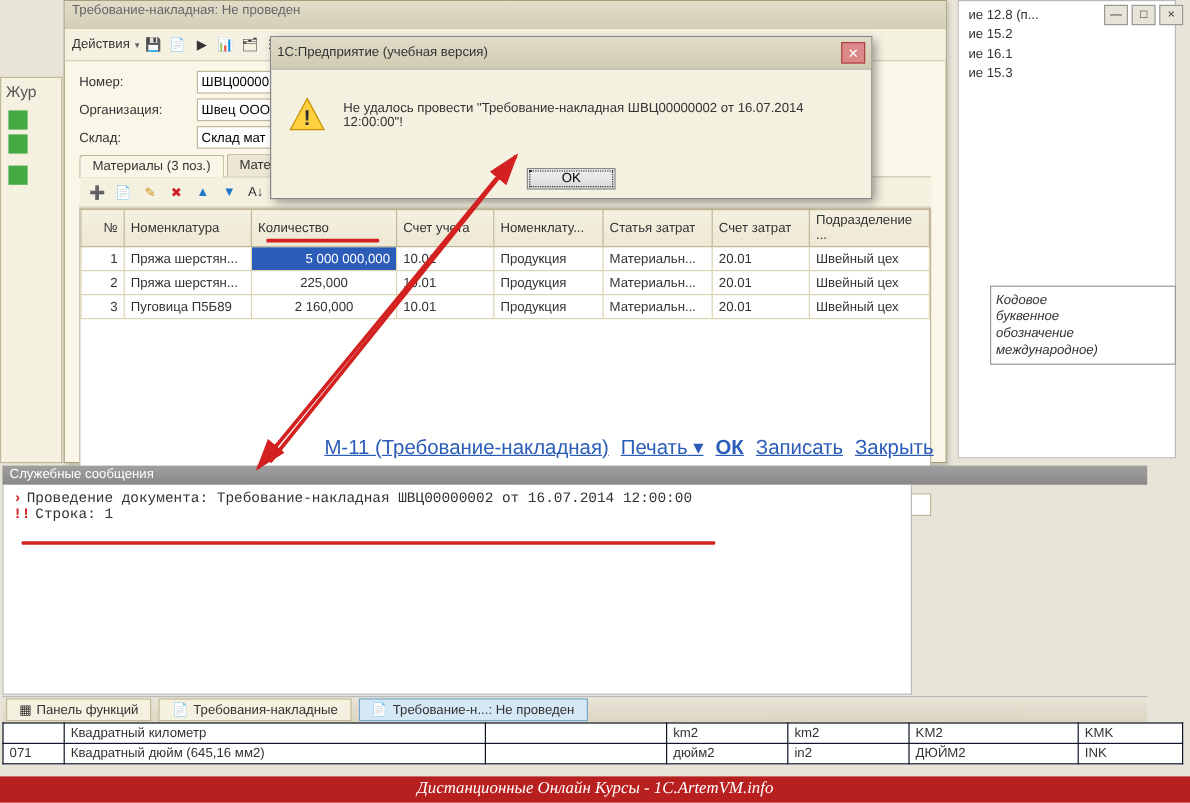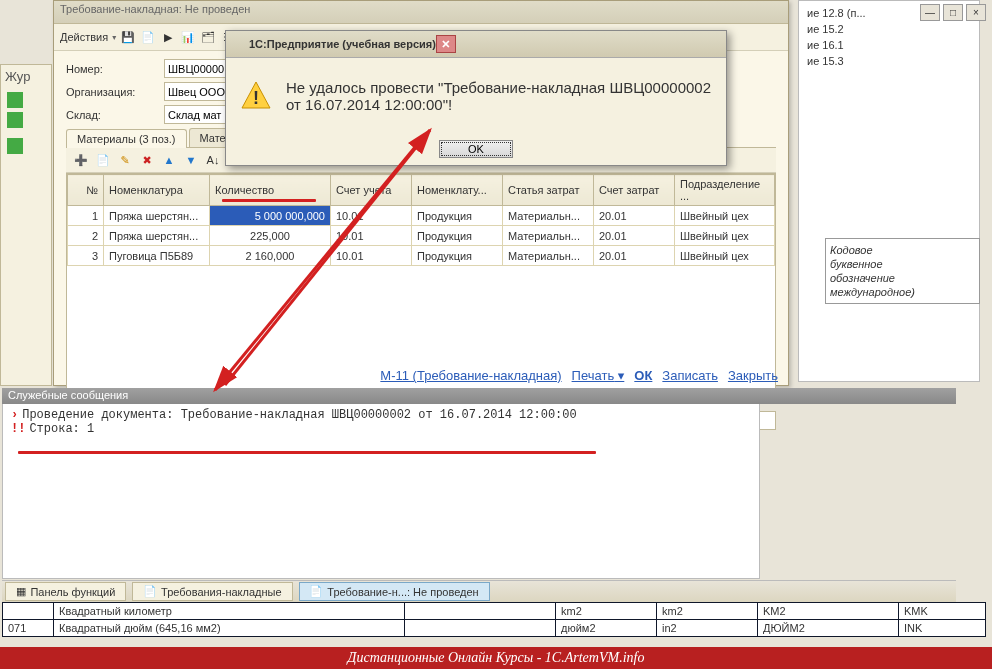--- a/index.html
+++ b/index.html
@@ -21,35 +21,35 @@
 .grid{border:1px solid #c0b898;background:#fff;margin:0}
 .grid table{border-collapse:collapse;width:100%;font-size:11px}
 .grid th{background:linear-gradient(#f5f1e0,#ede8d4);border:1px solid #c0b898;padding:3px 5px;text-align:left;font-weight:normal;height:16px}
 .grid td{border:1px solid #ddd4b0;padding:2px 5px;height:15px;white-space:nowrap;overflow:hidden}
 .grid .num-col{text-align:right;width:25px}
 .sel-cell{background:#2b5cb8;color:#fff;text-align:right}
 .num-cell{text-align:center}
 .grid-body{height:130px;overflow:hidden}
 .red-underline{position:absolute;height:3px;background:#d32020;border-radius:1px}
 .footer-row{display:flex;align-items:center;padding:6px 12px;gap:8px}
-.doc-footer{position:absolute;bottom:2px;right:10px;display:flex;gap:10px;font-size:13px;align-items:center}
+.doc-footer{position:absolute;bottom:2px;right:10px;display:flex;gap:10px;font-size:17px;align-items:center}
 .doc-footer a{color:#2b5cb8;text-decoration:underline;cursor:pointer}
 .doc-footer .ok{font-weight:bold}
 .svc-header{position:absolute;left:2px;top:388px;width:954px;height:16px;background:linear-gradient(#a0a0a0,#888);color:#fff;font-size:11px;padding:1px 6px;box-sizing:border-box}
 .svc-body{position:absolute;left:2px;top:404px;width:758px;height:175px;background:#fff;font-family:"Courier New",monospace;font-size:12px;padding:4px 8px;box-sizing:border-box;border:1px solid #bbb;border-top:none}
 .svc-body .line{white-space:pre}
 .bullet{color:#d32020;font-weight:bold;margin-right:4px}
 .taskbar{position:absolute;left:2px;top:580px;width:954px;height:21px;background:linear-gradient(#e8e4d8,#dcd6c0);border-top:1px solid #bbb;display:flex;align-items:center;font-size:11px}
 .task-item{padding:2px 10px;border:1px solid #c0b898;margin:1px 3px;background:#f5f1e0;display:flex;align-items:center;gap:4px;cursor:pointer}
 .task-item.active{background:#d4e8f5;border-color:#7aa8c8}
 .bottom-grid{position:absolute;left:2px;top:602px;width:984px;font-size:11px;border-collapse:collapse}
 .bottom-grid td{border:1px solid #0f172a;padding:2px 5px;background:#fff}
 .footer-banner{position:absolute;left:0;bottom:0;width:992px;height:22px;background:#b82020;color:#fff;text-align:center;font-style:italic;font-size:14px;line-height:22px;font-family:"Times New Roman",serif}
 .dialog{position:absolute;left:225px;top:30px;width:500px;background:#f5f1e0;border:1px solid #888;box-shadow:3px 3px 8px rgba(0,0,0,.4);z-index:100}
-.dialog-title{background:linear-gradient(#e0dcc8,#d0cab0);padding:4px 23px;font-weight:bold;font-size:11px;display:flex;justify-content:flex-start;align-items:center;border-bottom:1px solid #aaa}
+.dialog-title{background:linear-gradient(#e0dcc8,#d0cab0);padding:4px 5px;font-weight:normal;font-size:11px;display:flex;justify-content:space-between;align-items:center;border-bottom:1px solid #aaa}
 .dialog-close{width:18px;height:16px;background:#d88;border:1px solid #a44;display:flex;align-items:center;justify-content:center;color:#fff;font-size:11px;cursor:pointer}
 .dialog-body{padding:18px 14px;display:flex;align-items:center;gap:14px;min-height:40px}
 .warn-icon{width:32px;height:32px;position:relative}
 .warn-icon svg{width:32px;height:32px}
 .dialog-buttons{text-align:center;padding:6px 0 7px}
 .dialog-ok{padding:2px 28px;border:1px solid #888;background:linear-gradient(#f0f0f0,#d8d8d8);font-size:11px;cursor:pointer;outline:1px dotted #333;outline-offset:-3px}
 .side-panel{position:absolute;right:12px;top:0;width:180px;height:380px;background:#fff;border:1px solid #bbb}
 .side-list{padding:4px 8px;font-size:11px;line-height:16px}
 .side-table{position:absolute;right:12px;top:238px;width:145px;background:#fff;border:1px solid #999;font-style:italic;font-size:11px;padding:4px;line-height:14px}
 .left-strip{position:absolute;left:0;top:64px;width:50px;height:320px;background:#f5f1e0;border:1px solid #c0b898}
@@ -198,21 +198,21 @@
     <span>1С:Предприятие (учебная версия)</span>
     <div class="dialog-close">✕</div>
   </div>
   <div class="dialog-body">
     <div class="warn-icon">
       <svg viewBox="0 0 32 32">
           <polygon points="16,2 30,28 2,28" fill="#ffd040" stroke="#c89000" stroke-width="1"></polygon>
           <text x="16" y="24" text-anchor="middle" font-size="18" font-weight="bold" fill="#333">!</text>
         </svg>
     </div>
-    <div style="font-size:15px">Не удалось провести "Требование-накладная ШВЦ00000002 от 16.07.2014 12:00:00"!</div>
+    <div style="font-size:11px">Не удалось провести "Требование-накладная ШВЦ00000002 от 16.07.2014 12:00:00"!</div>
   </div>
   <div class="dialog-buttons">
     <button class="dialog-ok">OK</button>
   </div>
 </div>
 
 <div class="svc-header">Служебные сообщения</div>
 <div class="svc-body">
   <div class="line"><span class="bullet">›</span><span>Проведение документа: Требование-накладная ШВЦ00000002 от 16.07.2014 12:00:00</span></div>
   <div class="line"><span class="bullet">!!</span><span>Строка: 1</span></div>

